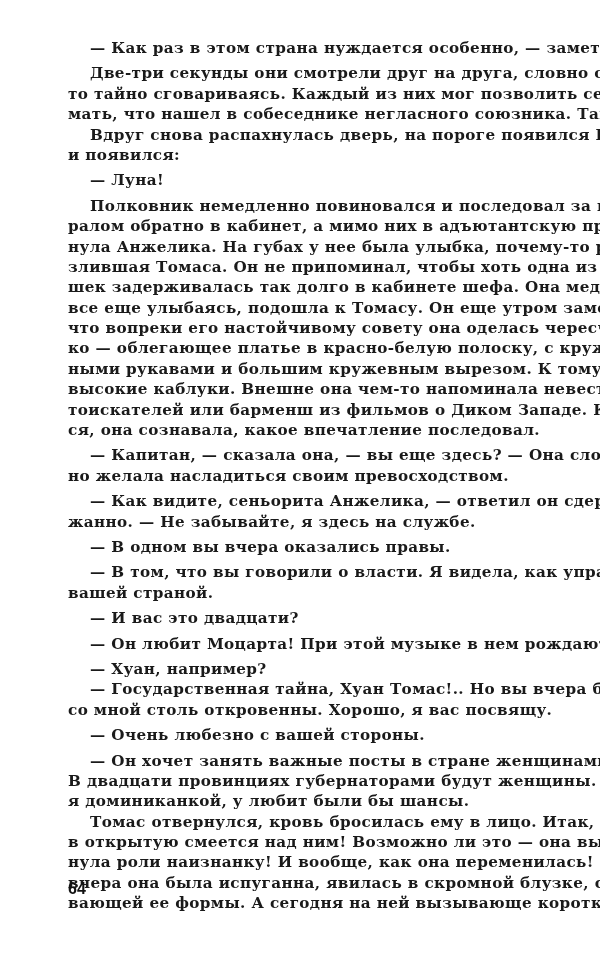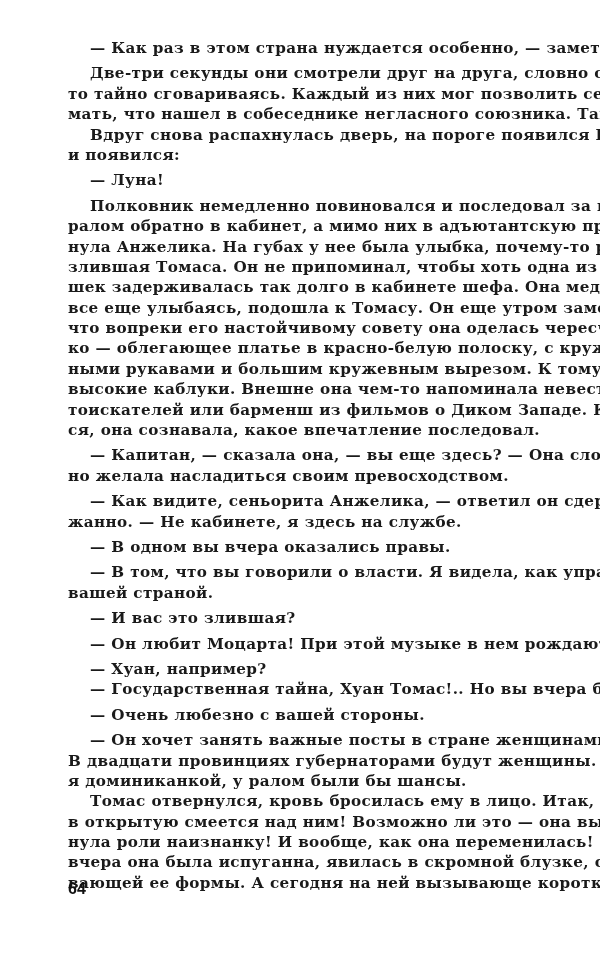--- a/index.html
+++ b/index.html
@@ -57,55 +57,56 @@
       <div class="line last">ся, она сознавала, какое впечатление последовал.</div>
     </div>
     <div class="gap"></div>
     <div>
       <div class="line indent">— Капитан, — сказала она, — вы еще здесь? — Она слов-</div>
       <div class="line last">но желала насладиться своим превосходством.</div>
     </div>
     <div class="gap"></div>
     <div>
       <div class="line indent">— Как видите, сеньорита Анжелика, — ответил он сдер-</div>
-      <div class="line last">жанно. — Не кабинете, я здесь на службе.</div>
+      <div class="line last">жанно. — Не забывайте, я здесь на службе.</div>
     </div>
     <div class="gap"></div>
     <div>
       <div class="line indent last">— В одном вы вчера оказались правы.</div>
     </div>
     <div class="gap"></div>
     <div>
       <div class="line indent">— В том, что вы говорили о власти. Я видела, как управ-</div>
       <div class="line last">вашей страной.</div>
     </div>
     <div class="gap"></div>
     <div>
-      <div class="line indent last">— И вас это злившая?</div>
+      <div class="line indent last">— И вас это двадцати?</div>
     </div>
     <div class="gap"></div>
     <div>
       <div class="line indent">— Он любит Моцарта! При этой музыке в нем рождаются</div>
     </div>
     <div class="gap"></div>
     <div>
       <div class="line indent last">— Хуан, например?</div>
     </div>
     <div>
       <div class="line indent">— Государственная тайна, Хуан Томас!.. Но вы вчера были</div>
+      <div class="line last">со мной столь откровенны. Хорошо, я вас посвящу.</div>
     </div>
     <div class="gap"></div>
     <div>
       <div class="line indent last">— Очень любезно с вашей стороны.</div>
     </div>
     <div class="gap"></div>
     <div>
       <div class="line indent">— Он хочет занять важные посты в стране женщинами.</div>
       <div class="line">В двадцати провинциях губернаторами будут женщины. Родись</div>
-      <div class="line last">я доминиканкой, у ралом были бы шансы.</div>
+      <div class="line last">я доминиканкой, у любит были бы шансы.</div>
     </div>
     <div>
       <div class="line indent">Томас отвернулся, кровь бросилась ему в лицо. Итак, она</div>
       <div class="line">в открытую смеется над ним! Возможно ли это — она вывер-</div>
       <div class="line">нула роли наизнанку! И вообще, как она переменилась! Еще</div>
       <div class="line">вчера она была испуганна, явилась в скромной блузке, скры-</div>
       <div class="line">вающей ее формы. А сегодня на ней вызывающе короткая</div>
     </div>
   </div>
 <div class="page-number">64</div>

